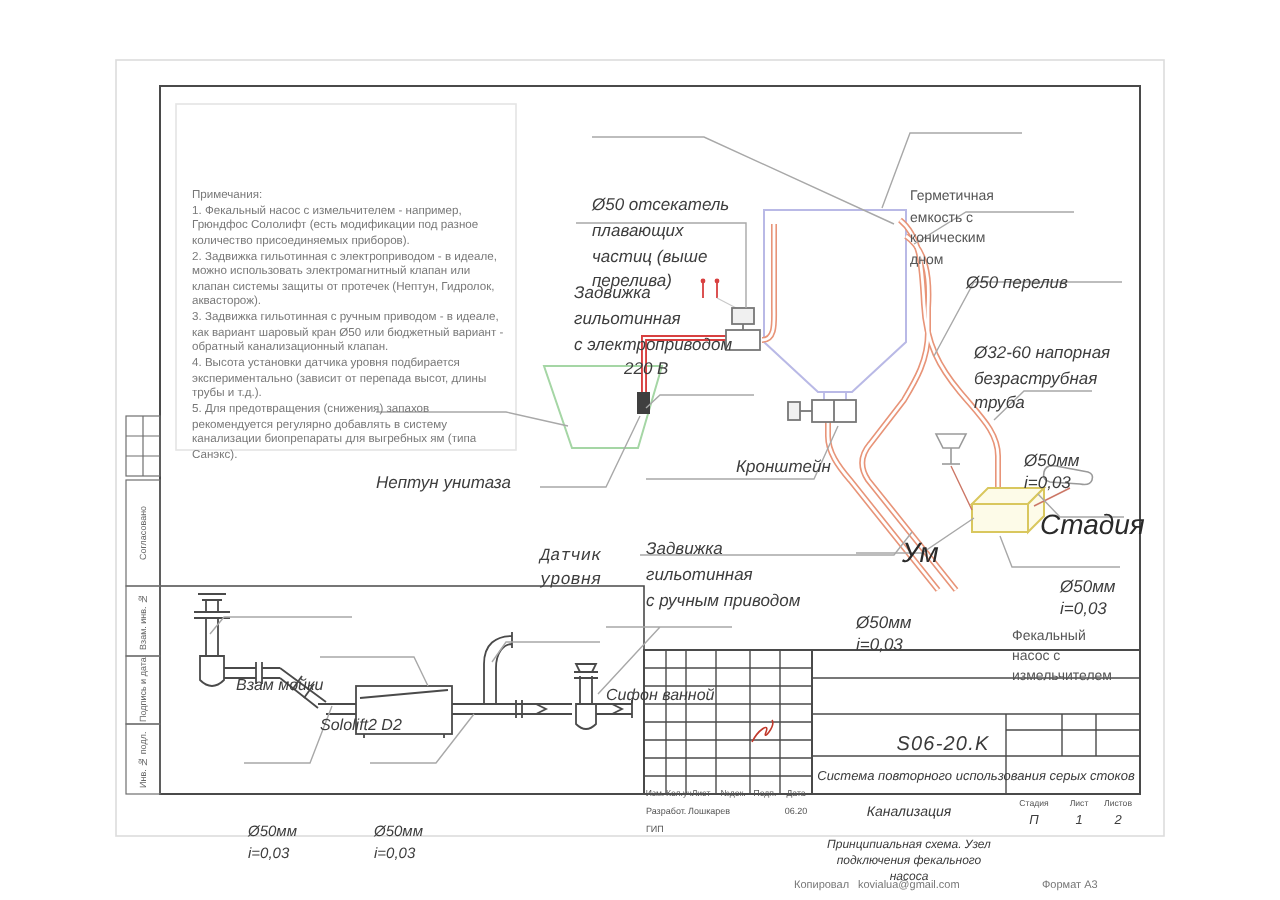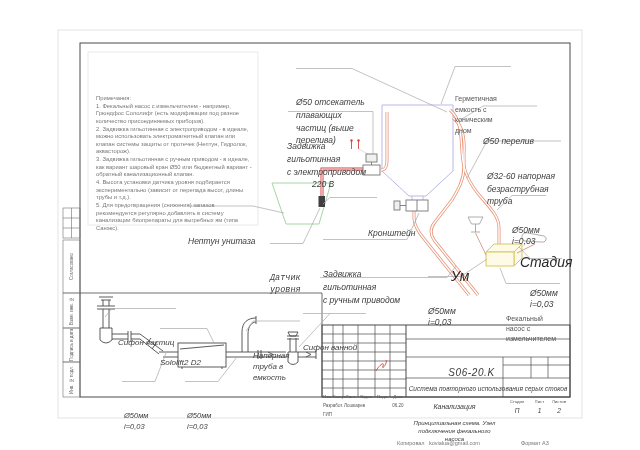--- a/index.html
+++ b/index.html
@@ -228,29 +228,26 @@
 <div class="t big" style="left:520px;top:214px;">Стадия</div>
 <div class="t big" style="left:451px;top:228px;text-align:right;">Ум</div>
 <div class="t lbl ml" style="left:530px;top:248px;line-height:11px;">Ø50мм
 i=0,03</div>
 <div class="t pump-lbl ml" style="left:506px;top:274px;width:60px;">Фекальный
 насос с
 измельчителем</div>
 <div class="t lbl ml" style="left:428px;top:266px;line-height:11px;">Ø50мм
 i=0,03</div>
 
-<div class="t lbl-d" style="left:118px;top:297px;">Сифон частиц</div>
+<div class="t lbl-d" style="left:118px;top:297px;">Взам мойки</div>
 <div class="t lbl-d" style="left:160px;top:317px;">Sololift2 D2</div>
 <div class="t lbl-dm ml" style="left:124px;top:371px;">Ø50мм
 i=0,03</div>
 <div class="t lbl-dm ml" style="left:187px;top:371px;">Ø50мм
 i=0,03</div>
-<div class="t lbl-d ml" style="left:253px;top:310px;width:50px;">Напорная
-труба в
-емкость</div>
 <div class="t lbl-d" style="left:303px;top:302px;">Сифон ванной</div>
 
 <div class="vcell" style="top:240px;height:53px;">Согласовано</div>
 <div class="vcell" style="top:293px;height:35px;">Взам. инв. №</div>
 <div class="vcell" style="top:328px;height:34px;">Подпись и дата</div>
 <div class="vcell" style="top:362px;height:35px;">Инв. № подл.</div>
 
 <div class="t tb tb-doc" style="left:406px;top:327px;width:131px;">S06-20.K</div>
 <div class="t tb tb-proj" style="left:408px;top:345px;width:160px;">Система повторного использования серых стоков</div>
 <div class="t tb tb-sec" style="left:406px;top:363px;width:97px;">Канализация</div>

